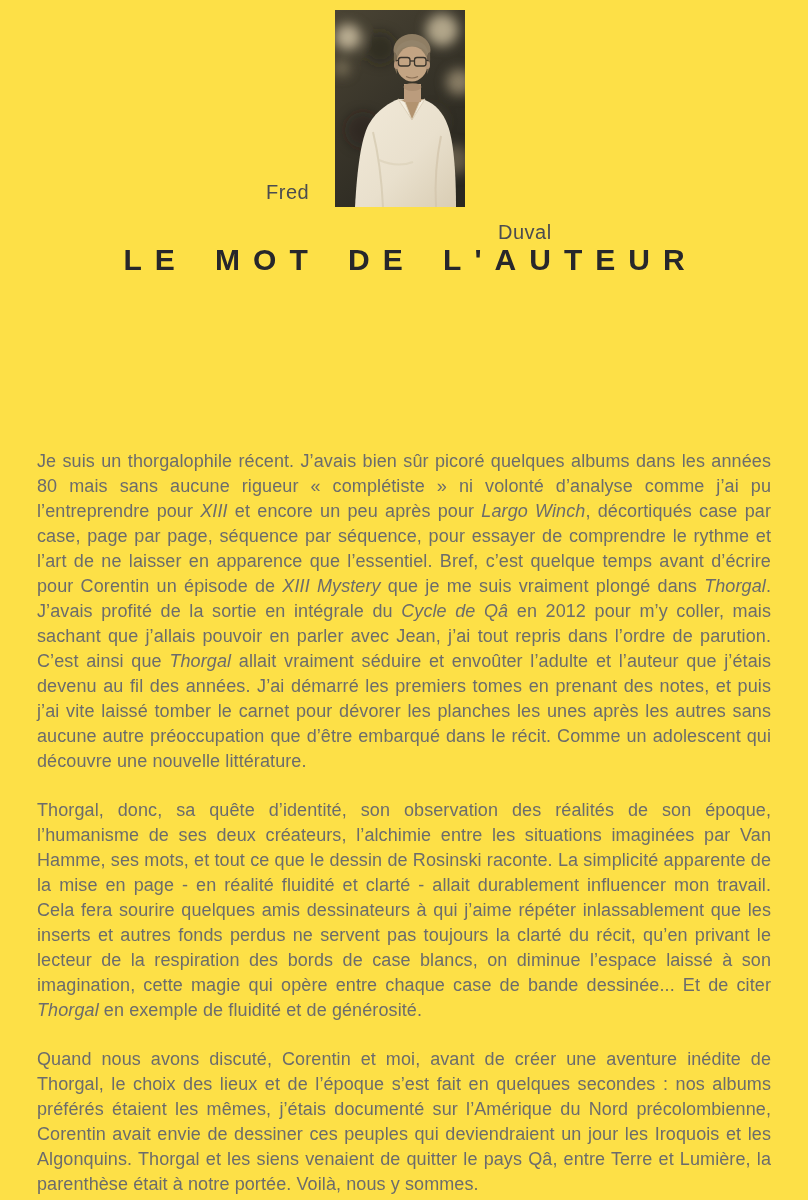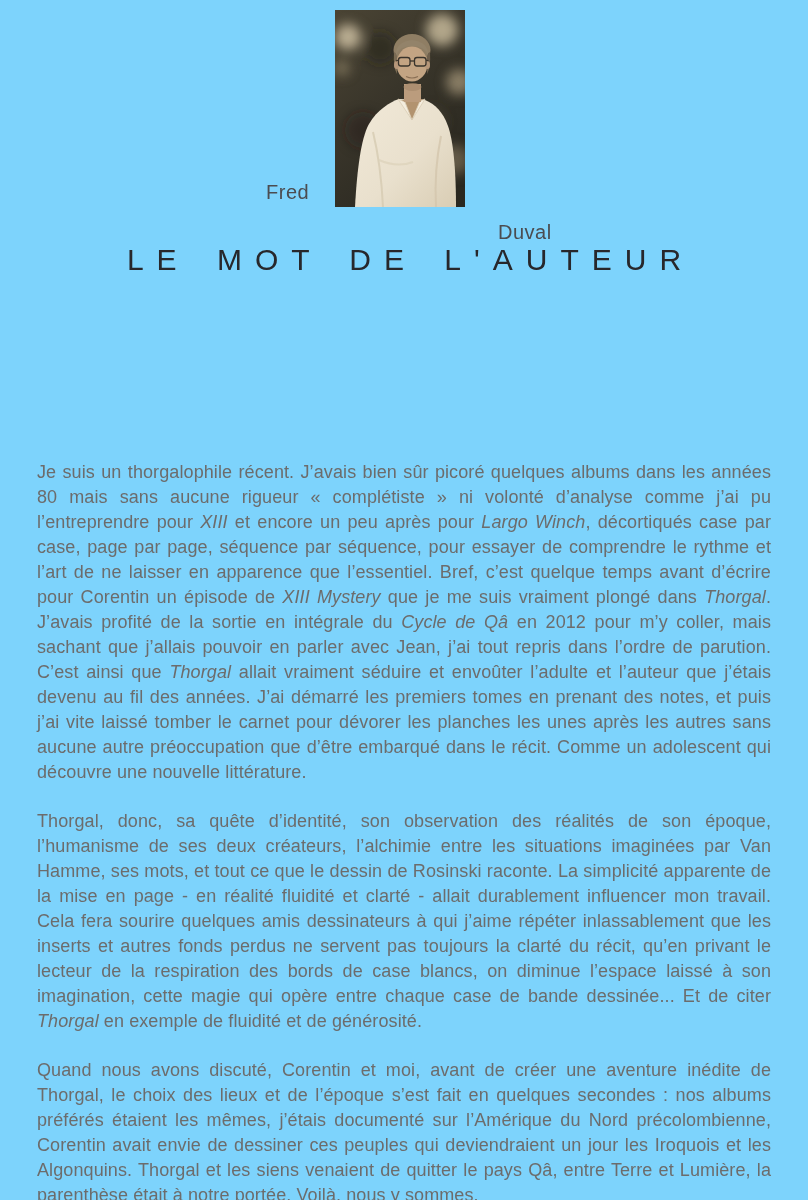--- a/index.html
+++ b/index.html
@@ -1,53 +1,53 @@
 <!DOCTYPE html>
 <html><head>
 <meta charset="utf-8">
 <style>
   html, body { margin: 0; padding: 0; background: #ffffff; }
   .page {
     position: relative;
     width: 808px;
     height: 1200px;
-    background: #7dd3fc;
+    background: #fde047;
     overflow: hidden;
     font-family: "Liberation Sans", sans-serif;
   }
   .photo-block { position: absolute; top: 10px; left: 0; width: 808px; height: 197px; }
   .photo {
     position: absolute; left: 335px; top: 0; width: 130px; height: 197px;
     overflow: hidden;
   }
   .photo svg { display: block; }
   .caption {
     position: absolute; top: 171px;
     font-size: 20px; line-height: 22px;
     color: #4b4c50; letter-spacing: 0.5px;
   }
   .caption.first { left: 266px; }
   .caption.last { left: 498px; margin-top: 40px; }
   .heading {
     position: absolute; top: 243px; left: 0; width: 808px; margin: 0;
     text-align: center;
-    font-size: 30px; font-weight: normal;
+    font-size: 30px; font-weight: bold;
     letter-spacing: 13px; word-spacing: 6px;
     padding-left: 13px; box-sizing: border-box;
     color: #27272b;
     font-family: "Liberation Sans", sans-serif;
   }
   .body-text {
     position: absolute; top: 449px; left: 37px; width: 734px;
     font-size: 18px; line-height: 25px;
     color: #6c6c6c;
     text-align: justify;
     letter-spacing: 0.1px;
   }
-  .body-text p { margin: 11px 0 24px 0; }
+  .body-text p { margin: 0 0 24px 0; }
   .body-text em { font-style: italic; }
 </style>
 </head>
 <body>
 
 <div class="page">
 
   <div class="photo-block">
     <span class="caption first">Fred</span>
 

